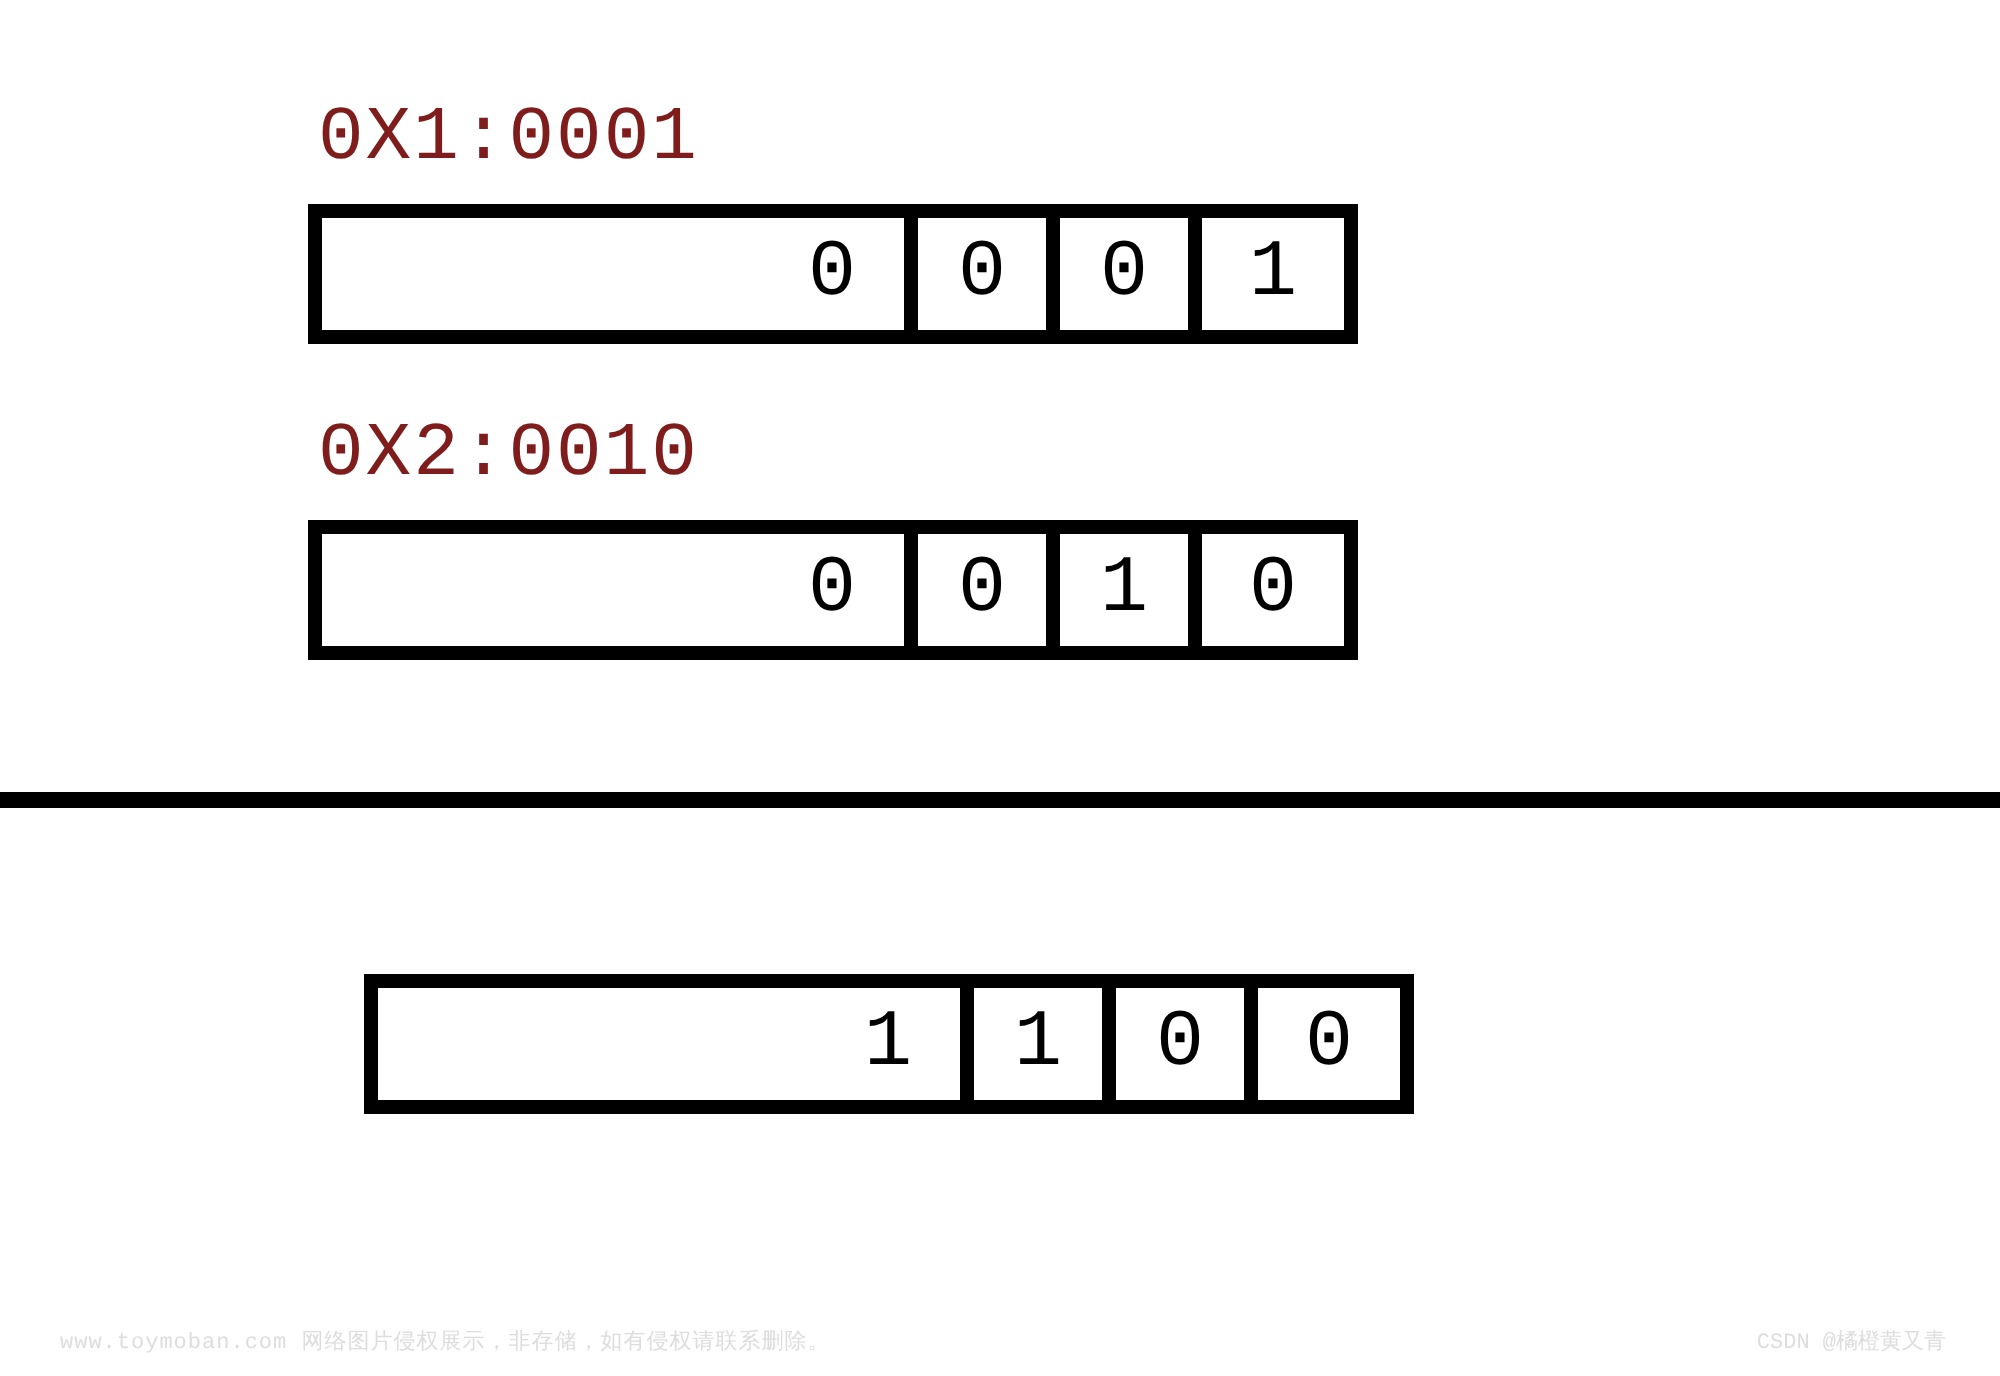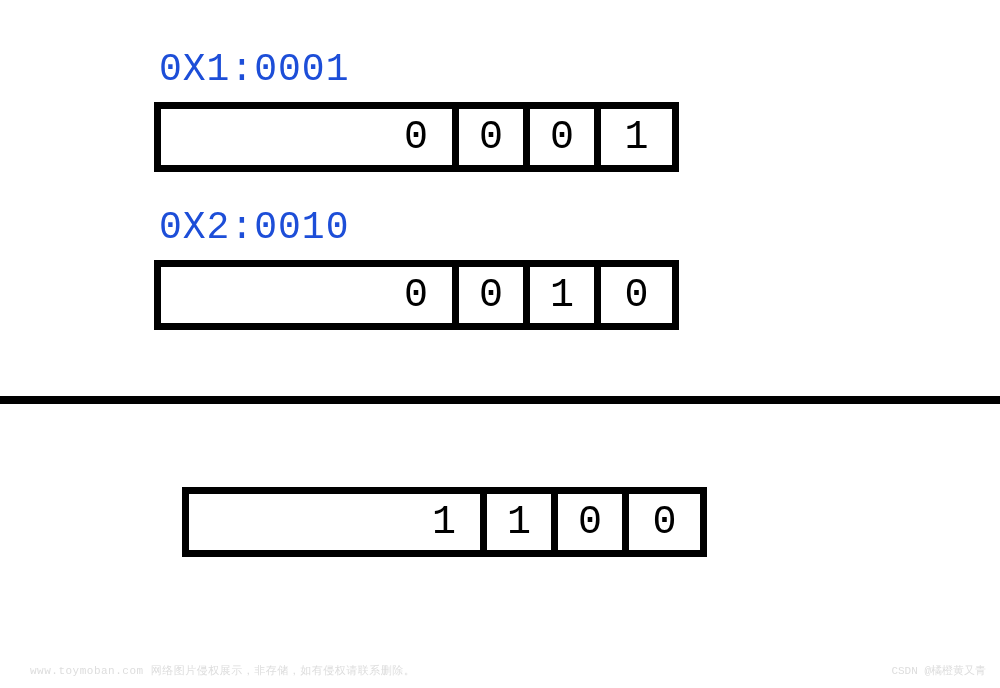--- a/index.html
+++ b/index.html
@@ -9,21 +9,21 @@
     }
     body {
       width: 1000px;
       height: 688px;
       background: #ffffff;
       font-family: "Courier New", monospace;
       position: relative;
     }
     .label {
       font-size: 38px;
-      color: #1d4ed8;
+      color: #7f1d1d;
       position: absolute;
       letter-spacing: 1px;
     }
     .bit-row {
       position: absolute;
       display: flex;
       border: 7px solid #000;
       height: 70px;
     }
     .wide-cell {
@@ -91,13 +91,13 @@
 <div class="divider" style="top:396px;"></div>
 
 <div class="bit-row" style="left:182px; top:487px;">
   <div class="wide-cell">1</div>
   <div class="cell">1</div>
   <div class="cell">0</div>
   <div class="cell">0</div>
 </div>
 
 <div class="watermark-left" style="left:30px; bottom:10px;">www.toymoban.com 网络图片侵权展示，非存储，如有侵权请联系删除。</div>
-<div class="watermark-right" style="right:14px; bottom:10px;margin-left:41px;">CSDN @橘橙黄又青</div>
+<div class="watermark-right" style="right:27px; bottom:10px;margin-left:41px;">CSDN @橘橙黄又青</div>
 
 </body></html>

